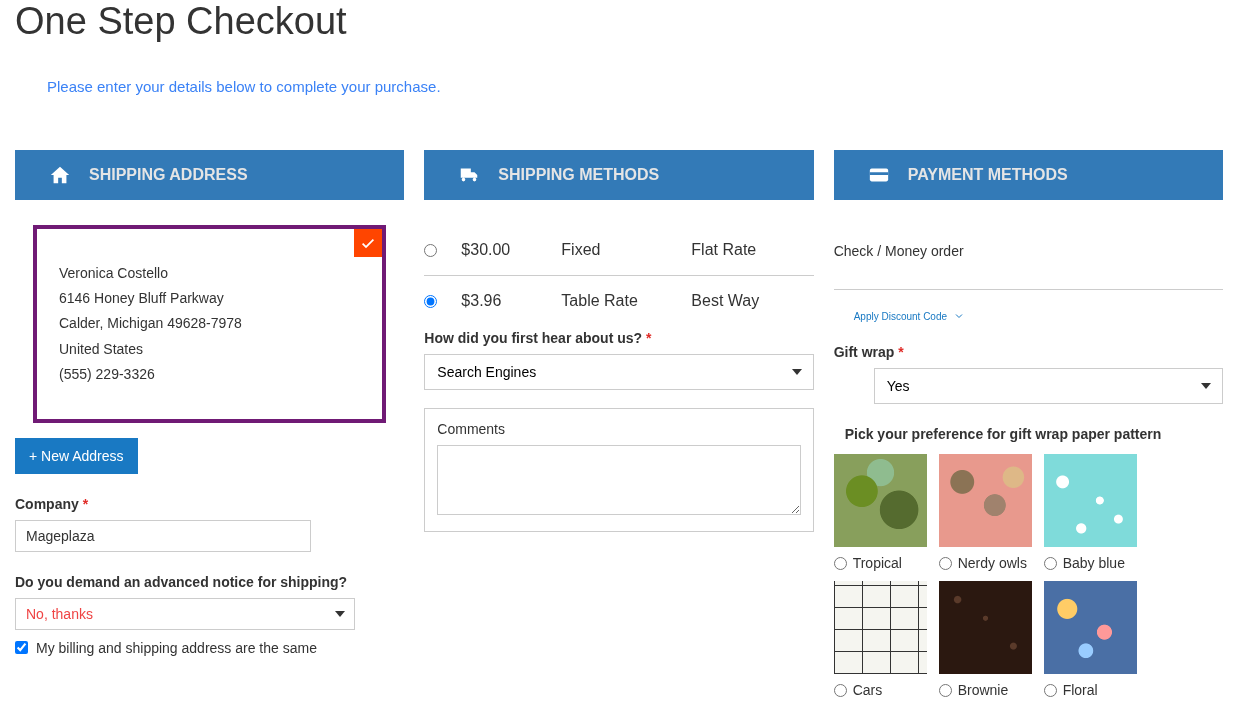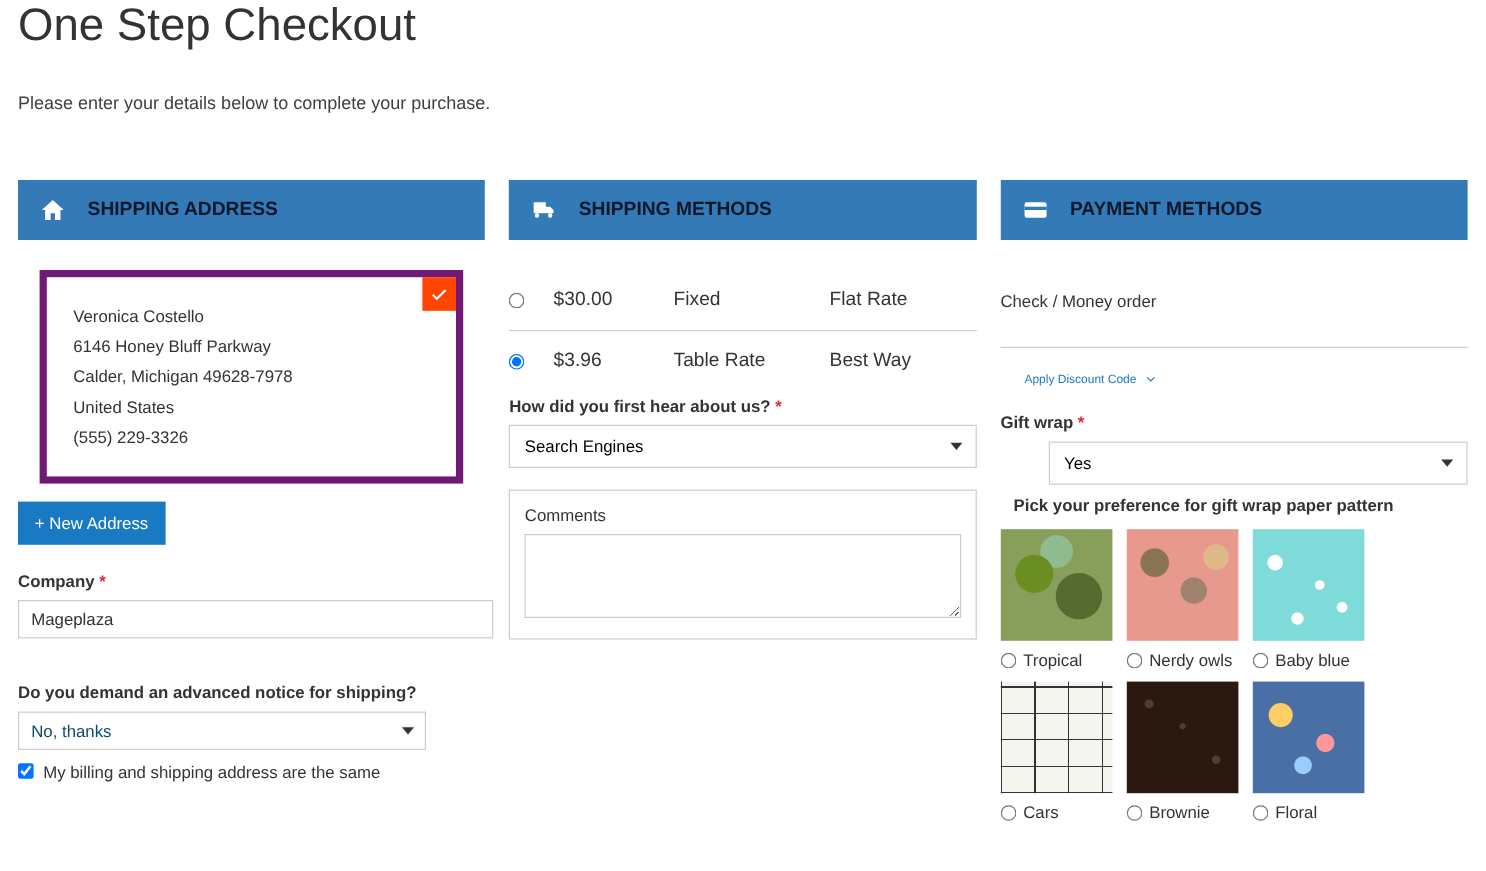--- a/index.html
+++ b/index.html
@@ -1,32 +1,32 @@
 <!DOCTYPE html>
 <html><head>
 <meta charset="utf-8">
 <style>
 * { box-sizing: border-box; margin: 0; padding: 0; }
 body { font-family: Arial, Helvetica, sans-serif; color: #333; background: #fff; padding: 0 15px 20px 15px; width: 1238px; }
 .page-title { font-size: 38px; font-weight: 300; color: #333; margin-bottom: 35px; }
-.subtitle { font-size: 15px; color: #404040; margin-bottom: 55px; }
+.subtitle { font-size: 15px; color: #3b82f6; margin-bottom: 55px; margin-left: 32px; }
 .columns { display: flex; gap: 20px; }
 .col { flex: 1; min-width: 0; }
-.section-header { background: #337ab7; color: #0f172a; padding: 14px 18px; display: flex; align-items: center; gap: 18px; font-weight: bold; font-size: 16px; margin-bottom: 25px; }
+.section-header { background: #337ab7; color: #e5e5e5; padding: 14px 34px; display: flex; align-items: center; gap: 18px; font-weight: bold; font-size: 16px; margin-bottom: 25px; }
 .section-header svg { width: 22px; height: 22px; fill: #fff; flex-shrink: 0; }
-.address-card { border: 6px solid #701a75; padding: 20px 22px; position: relative; margin: 0 18px 15px 18px; }
+.address-card { border: 4px solid #701a75; padding: 32px 22px; position: relative; margin: 0 18px 15px 18px; }
 .address-card .line { font-size: 14px; color: #333; line-height: 1.8; }
 .check-badge { position: absolute; top: 0; right: 0; width: 28px; height: 28px; background: #ff4500; display: flex; align-items: center; justify-content: center; }
 .check-badge svg { width: 16px; height: 16px; fill: #fff; }
 .btn-new { background: #1979c3; color: #fff; border: none; padding: 10px 14px; font-size: 14px; margin: 0 0 22px 0; cursor: pointer; }
 .field-label { font-size: 14px; font-weight: bold; color: #333; margin-bottom: 8px; display: block; }
 .req::after { content: " *"; color: #e02b27; }
-.field-input { width: 396px; padding: 7px 10px; border: 1px solid #ccc; font-size: 14px; color: #333; margin-bottom: 37px; }
+.field-input { width: 296px; padding: 7px 10px; border: 1px solid #ccc; font-size: 14px; color: #333; margin-bottom: 22px; }
 .select-wrap { position: relative; width: 340px; margin-bottom: 10px; }
-.select-wrap select { width: 100%; padding: 7px 10px; border: 1px solid #ccc; font-size: 14px; color: #0c4a6e; appearance: none; background: #fff; }
+.select-wrap select { width: 100%; padding: 7px 10px; border: 1px solid #ccc; font-size: 14px; color: #ef4444; appearance: none; background: #fff; }
 .select-wrap::after { content: ""; position: absolute; right: 10px; top: 50%; transform: translateY(-50%); width: 0; height: 0; border-left: 5px solid transparent; border-right: 5px solid transparent; border-top: 6px solid #333; pointer-events: none; }
 .checkbox-row { display: flex; align-items: center; gap: 8px; font-size: 14px; margin-top: 6px; }
 .ship-row { display: flex; align-items: center; padding: 16px 0; border-bottom: 1px solid #ccc; margin: 0 0 0 0; }
 .ship-row:last-of-type { border-bottom: none; }
 .ship-row input[type=radio] { margin-right: 24px; }
 .ship-price { font-weight: normal; width: 100px; }
 .ship-type { width: 130px; }
 .ship-name { }
 .select-full { position: relative; width: 100%; margin-bottom: 18px; }
 .select-full select { width: 100%; padding: 9px 12px; border: 1px solid #ccc; font-size: 14px; appearance: none; background: #fff; }
@@ -149,21 +149,21 @@
     <hr class="hr">
 
     <div class="discount-link">
       <span>Apply Discount Code</span>
       <svg viewBox="0 0 24 24">
           <polyline points="6 9 12 15 18 9"></polyline>
         </svg>
     </div>
 
     <label class="field-label req">Gift wrap</label>
-    <div class="select-full" style="margin-bottom:9px;padding-left:40px;">
+    <div class="select-full" style="margin-bottom:22px;padding-left:40px;">
       <select>
         <option>Yes</option>
       </select>
     </div>
 
     <div class="pattern-label">Pick your preference for gift wrap paper pattern</div>
 
     <div class="swatch-grid">
       <div class="swatch tropical"></div>
       <div class="swatch owls"></div>

